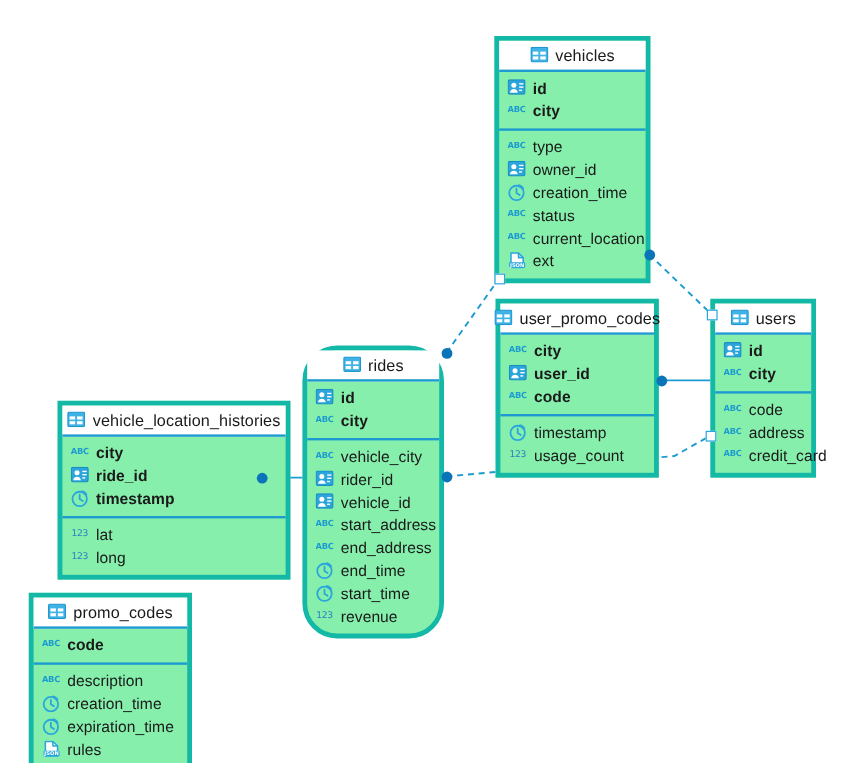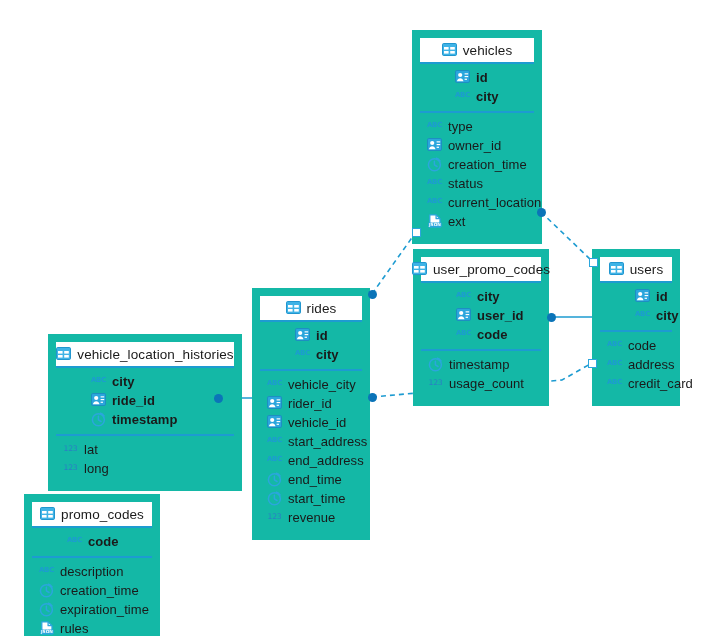--- a/index.html
+++ b/index.html
@@ -26,22 +26,22 @@
     left: 0; top: 0;
     width: 705px;
     height: 636px;
     pointer-events: none;
   }
 
   
   .entity {
     position: absolute;
     box-sizing: border-box;
-    background: #14b8a6;
-    border: 8px solid #14b8a6;
+    background: #86efac;
+    border: 4px solid #14b8a6;
     z-index: 5;
   }
   .entity-header {
     box-sizing: border-box;
     height: 26px;
     display: flex;
     align-items: center;
     justify-content: center;
     gap: 6px;
     background: #ffffff;
@@ -52,21 +52,20 @@
     font-size: 13.5px;
     color: #1a1a1a;
     white-space: nowrap;
     letter-spacing: 0.1px;
   }
   .field-group {
     padding: 4px 0 5px 0;
   }
   .field-group.keys {
     border-bottom: 2px solid #1d9bd1;
-    padding-left: 28px;
   }
   .field {
     display: flex;
     align-items: center;
     gap: 6px;
     padding: 0 7px;
     height: 19px;
   }
   .field-name {
     font-size: 13px;
@@ -337,21 +336,21 @@
         <div class="field">
           <span class="icon">
             <svg width="16" height="11" viewBox="0 0 16 11">
               <text x="8" y="8.6" font-family="DejaVu Sans, sans-serif" font-size="7.4" font-weight="bold" fill="#1d9bd1" text-anchor="middle" letter-spacing="-0.2">ABC</text>
             </svg>
           </span>
           <span class="field-name">credit_card</span>
         </div>
       </div>
     </div>
-    <div class="entity" style="left: 252px; top: 288px; width: 118px;">
+    <div class="entity" style="left: 252px; top: 288px; width: 118px; border-radius: 29px;">
       <div class="entity-header">
         <span class="icon">
           <svg width="15" height="13" viewBox="0 0 15 13">
             <rect x="0.5" y="0.5" width="14" height="12" rx="1.2" fill="#3fb3e6" stroke="#2196cf"></rect>
             <rect x="2" y="4" width="4.6" height="2.6" fill="#ffffff"></rect>
             <rect x="8.2" y="4" width="4.6" height="2.6" fill="#ffffff"></rect>
             <rect x="2" y="8" width="4.6" height="2.6" fill="#ffffff"></rect>
             <rect x="8.2" y="8" width="4.6" height="2.6" fill="#ffffff"></rect>
           </svg>
         </span>

